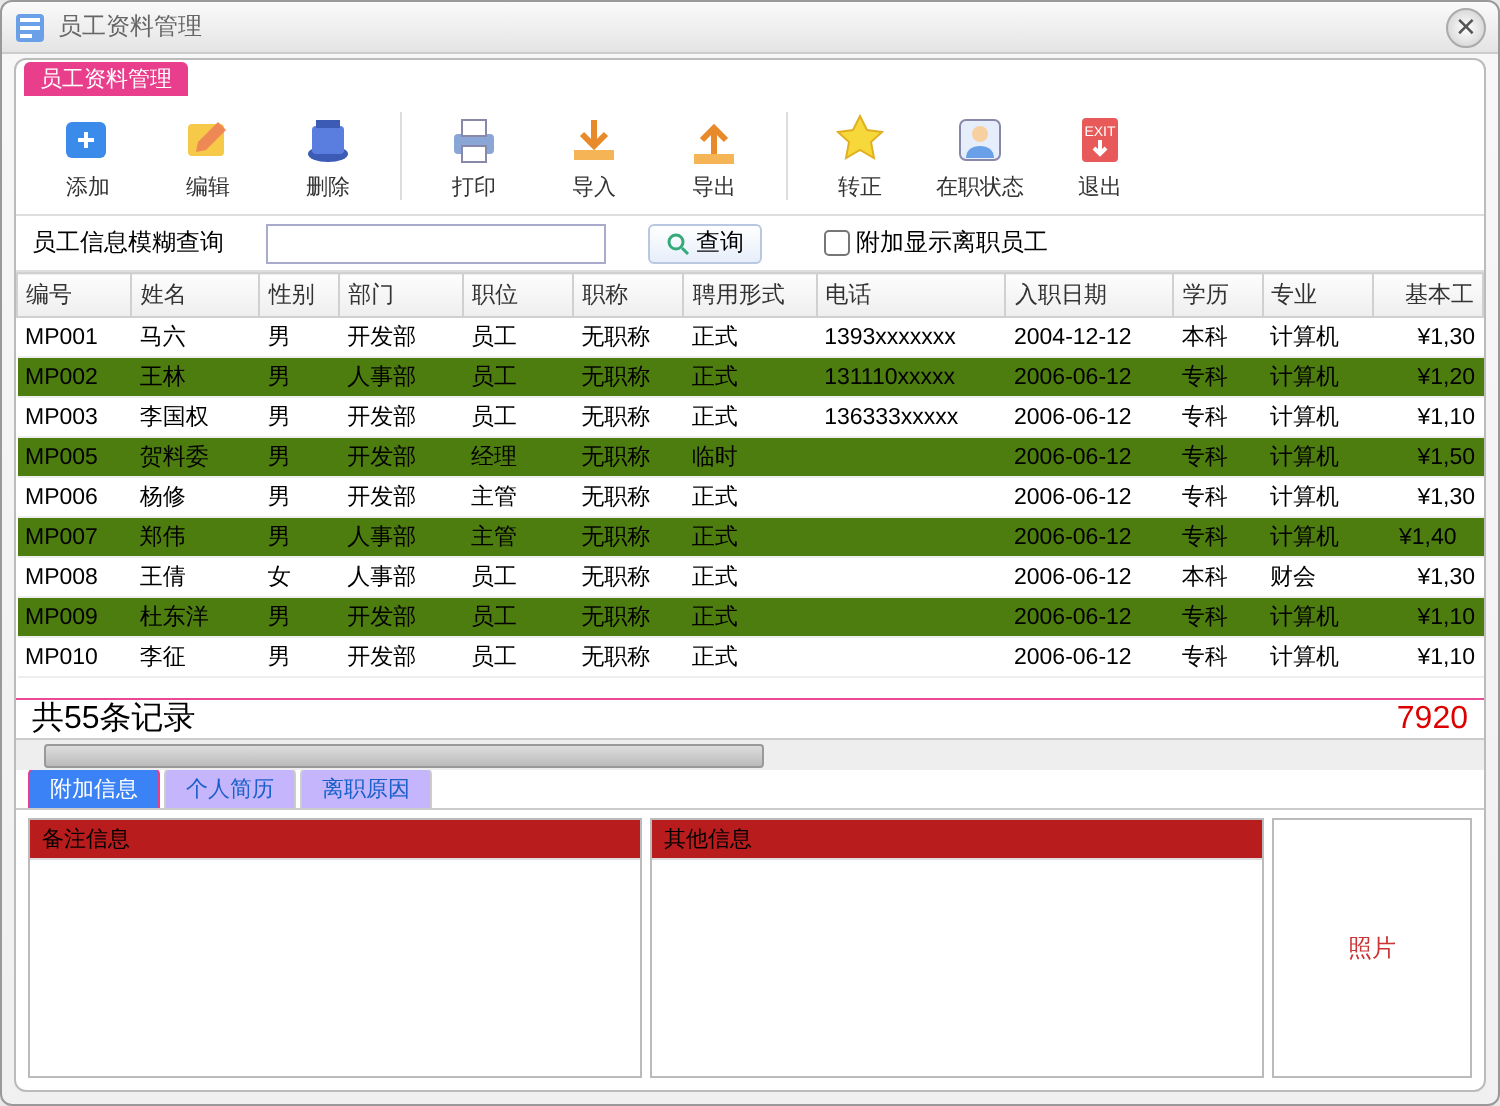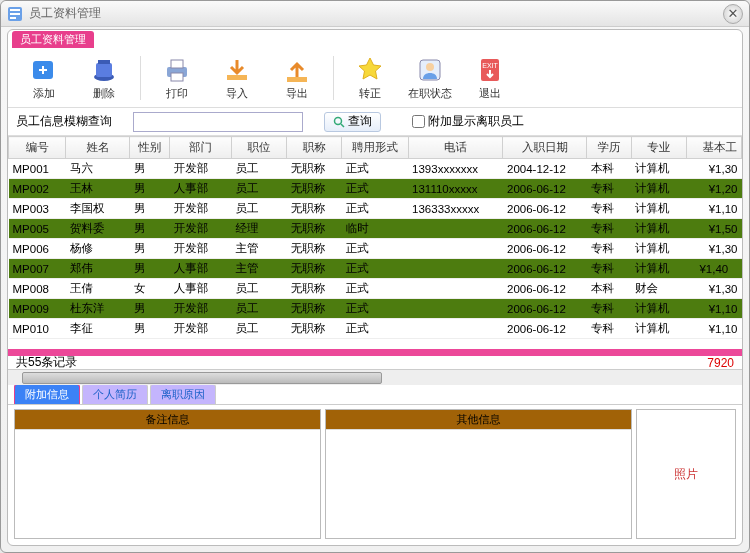--- a/index.html
+++ b/index.html
@@ -15,34 +15,34 @@
 .toolbar { height: 60px; display: flex; align-items: center; gap: 4px; padding: 2px 8px; border-bottom: 1px solid #ddd; }
 .tool-btn { width: 56px; height: 56px; display: flex; flex-direction: column; align-items: center; justify-content: center; font-size: 11px; color: #333; cursor: pointer; border-radius: 4px; }
 .tool-icon { width: 32px; height: 32px; display: flex; align-items: center; justify-content: center; }
 .tool-sep { width: 1px; height: 44px; background: #ddd; margin: 0 4px; }
 .searchbar { height: 28px; display: flex; align-items: center; gap: 21px; padding: 0 8px; border-bottom: 1px solid #ddd; font-size: 12px; }
 .searchbar input[type=text] { width: 170px; height: 20px; border: 1px solid #aac; padding: 0 4px; font-size: 12px; }
 .small-btn { display: inline-flex; align-items: center; gap: 3px; height: 20px; padding: 0 8px; border: 1px solid #b8c8e0; background: linear-gradient(#fff,#e6eefa); border-radius: 3px; font-size: 12px; cursor: pointer; }
 .grid-wrap { flex: 1; display: flex; flex-direction: column; overflow: hidden; }
 .grid-scroll { flex: 1; overflow: auto; }
 table { border-collapse: collapse; width: 100%; font-size: 11.5px; table-layout: fixed; }
-th { background: linear-gradient(#fdfdfd,#eee); border: 1px solid #d0d0d0; padding: 3px 4px; font-weight: normal; color: #333; text-align: center; height: 22px; position: sticky; top: 0; }
+th { background: linear-gradient(#fdfdfd,#eee); border: 1px solid #d0d0d0; padding: 3px 4px; font-weight: normal; color: #333; text-align: left; height: 22px; position: sticky; top: 0; }
 td { border-bottom: 1px solid #eee; padding: 2px 4px; height: 18px; white-space: nowrap; overflow: hidden; }
 tr.sel td { background: #4d7c0f; }
 tr.alt td { background: #4d7c0f; }
-.grid-footer { height: 20px; border-top: 7px solid #ec4899; display: flex; align-items: center; justify-content: space-between; padding: 0 8px; font-size: 12px; }
+.grid-footer { height: 20px; border-top: 1px solid #ec4899; display: flex; align-items: center; justify-content: space-between; padding: 0 8px; font-size: 16px; }
 .grid-footer .right { color: #d00; }
 .hscroll { height: 16px; background: #eee; border-top: 1px solid #ccc; position: relative; }
 .hscroll .thumb { position: absolute; left: 14px; top: 2px; width: 360px; height: 12px; background: linear-gradient(#ddd,#bbb); border: 1px solid #999; border-radius: 2px; }
 .bottom-tabs { height: 20px; display: flex; align-items: flex-end; padding-left: 6px; gap: 2px; border-bottom: 1px solid #ccc; }
 .btab { font-size: 11px; padding: 2px 10px; border: 1px solid #ccc; border-bottom: none; border-radius: 3px 3px 0 0; background: #c4b5fd; color: #1a60c8; cursor: pointer; }
 .btab.active { background: #3b82f6; color: #fff; border-color: #e83e8c; }
 .detail-panes { flex: 0 0 140px; display: flex; gap: 4px; padding: 4px 6px 6px 6px; }
 .pane { border: 1px solid #bbb; background: #fff; display: flex; flex-direction: column; }
-.pane-title { font-size: 11px; padding: 2px 6px; background: #a16207; border-bottom: 1px solid #ddd; text-align: center; }
+.pane-title { font-size: 11px; padding: 2px 6px; background: #b91c1c; border-bottom: 1px solid #ddd; }
 .pane.p1 { flex: 1; }
 .pane.p2 { flex: 1; }
 .pane.p3 { width: 100px; align-items: center; justify-content: center; }
 .pane.p3 .ph { color: #c33; font-size: 12px; }
 svg { display: block; }
 </style>
 </head>
 <body>
 
 <div class="window">
@@ -65,20 +65,29 @@
 
     <div class="toolbar">
       <div class="tool-btn">
         <span class="tool-icon">
             <svg width="30" height="30">
               <rect x="4" y="6" width="20" height="18" rx="3" fill="#3b8bea"></rect>
               <path d="M10 15h8M14 11v8" stroke="#fff" stroke-width="2"></path>
             </svg>
           </span>
         <span>添加</span>
+      </div>
+      <div class="tool-btn">
+        <span class="tool-icon">
+            <svg width="30" height="30">
+              <rect x="5" y="7" width="18" height="16" rx="2" fill="#f7c948"></rect>
+              <path d="M20 6l4 4-10 10-5 1 1-5z" fill="#e85"></path>
+            </svg>
+          </span>
+        <span>编辑</span>
       </div>
       <div class="tool-btn">
         <span class="tool-icon">
             <svg width="30" height="30">
               <ellipse cx="15" cy="22" rx="10" ry="4" fill="#3b5bb5"></ellipse>
               <rect x="7" y="8" width="16" height="14" rx="2" fill="#5a7de0"></rect>
               <rect x="9" y="5" width="12" height="4" fill="#3b5bb5"></rect>
             </svg>
           </span>
         <span>删除</span>

